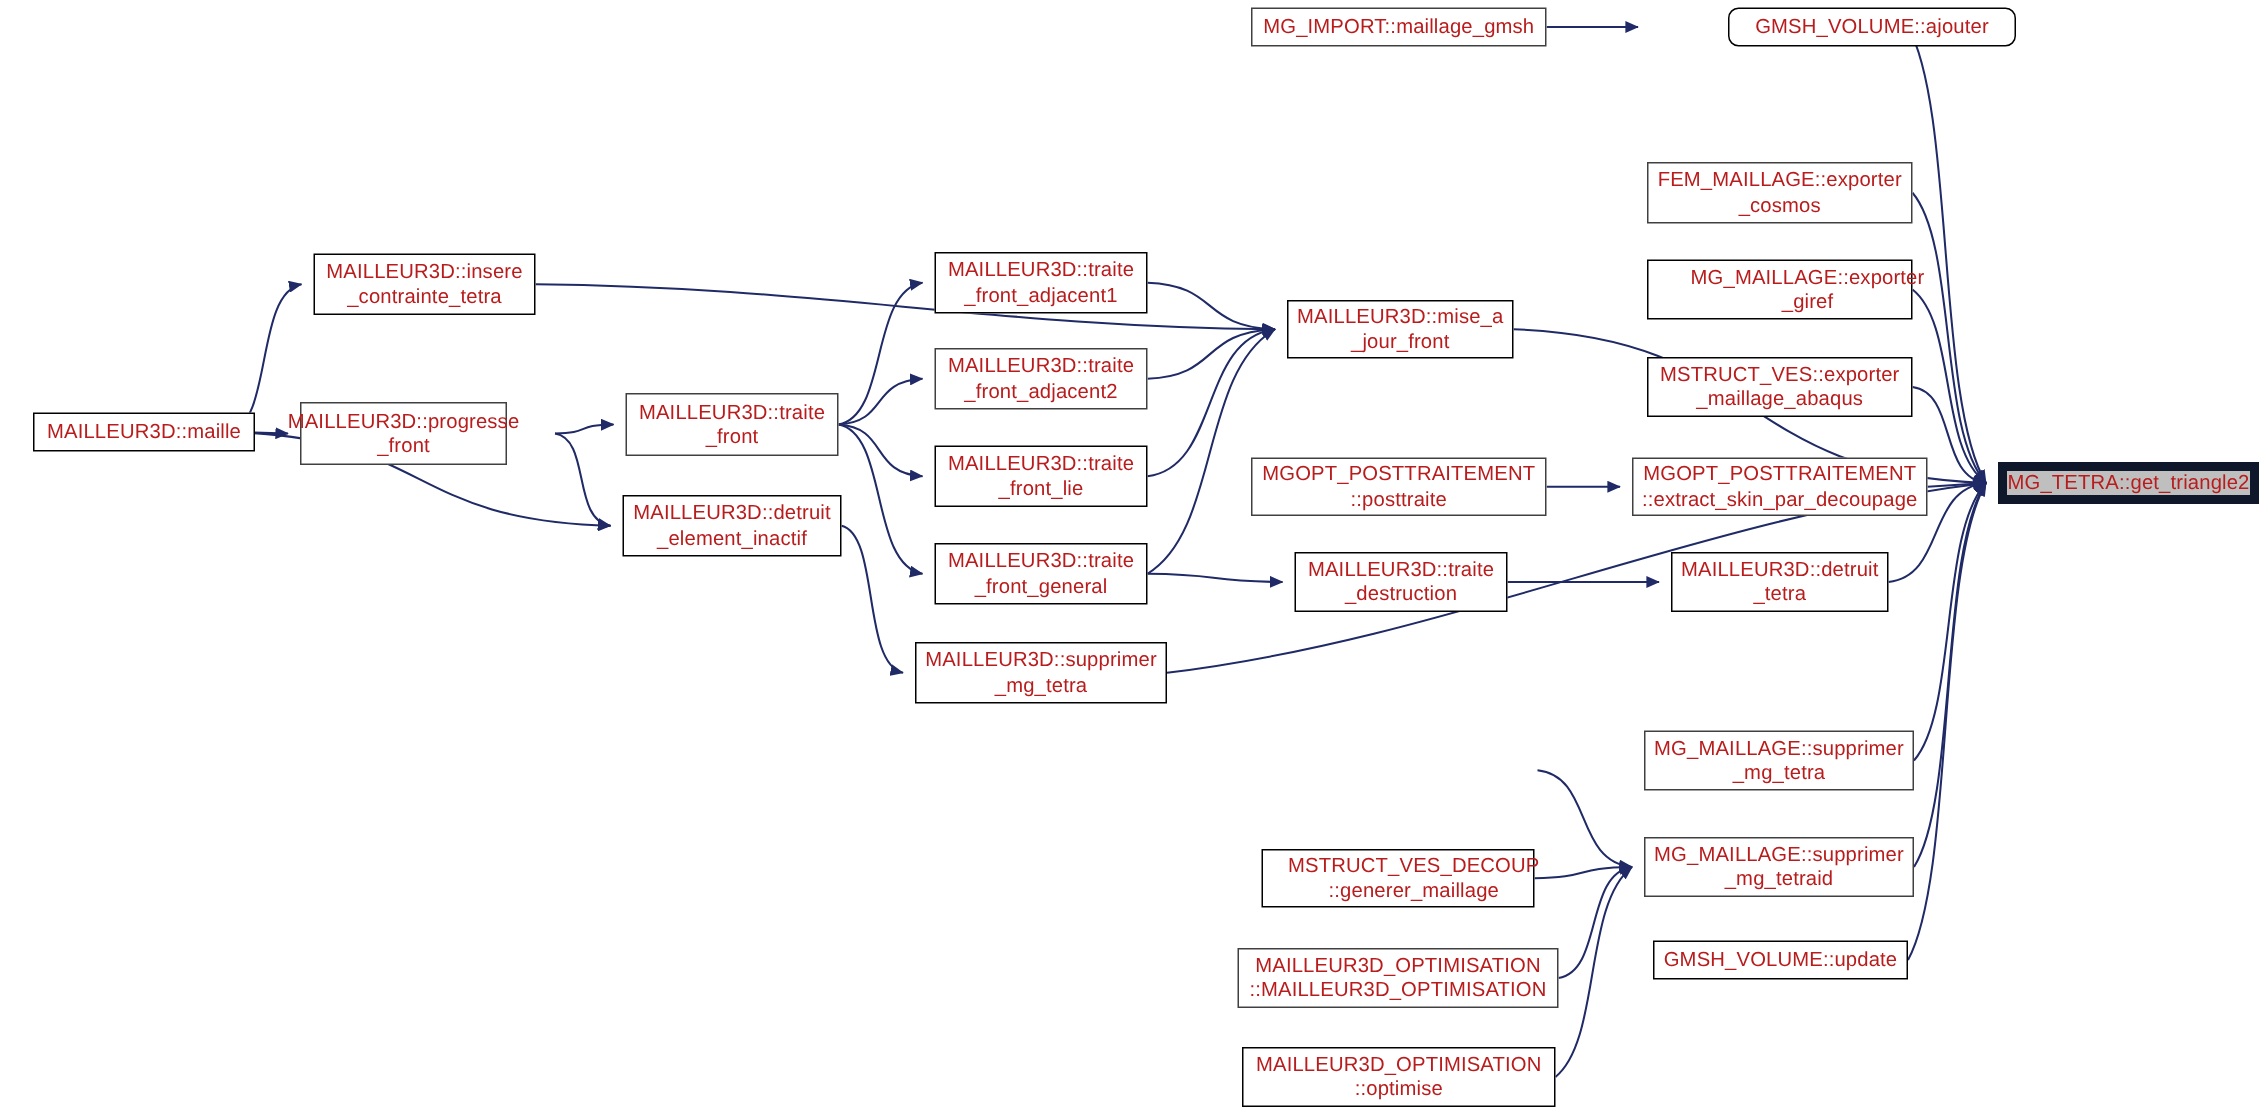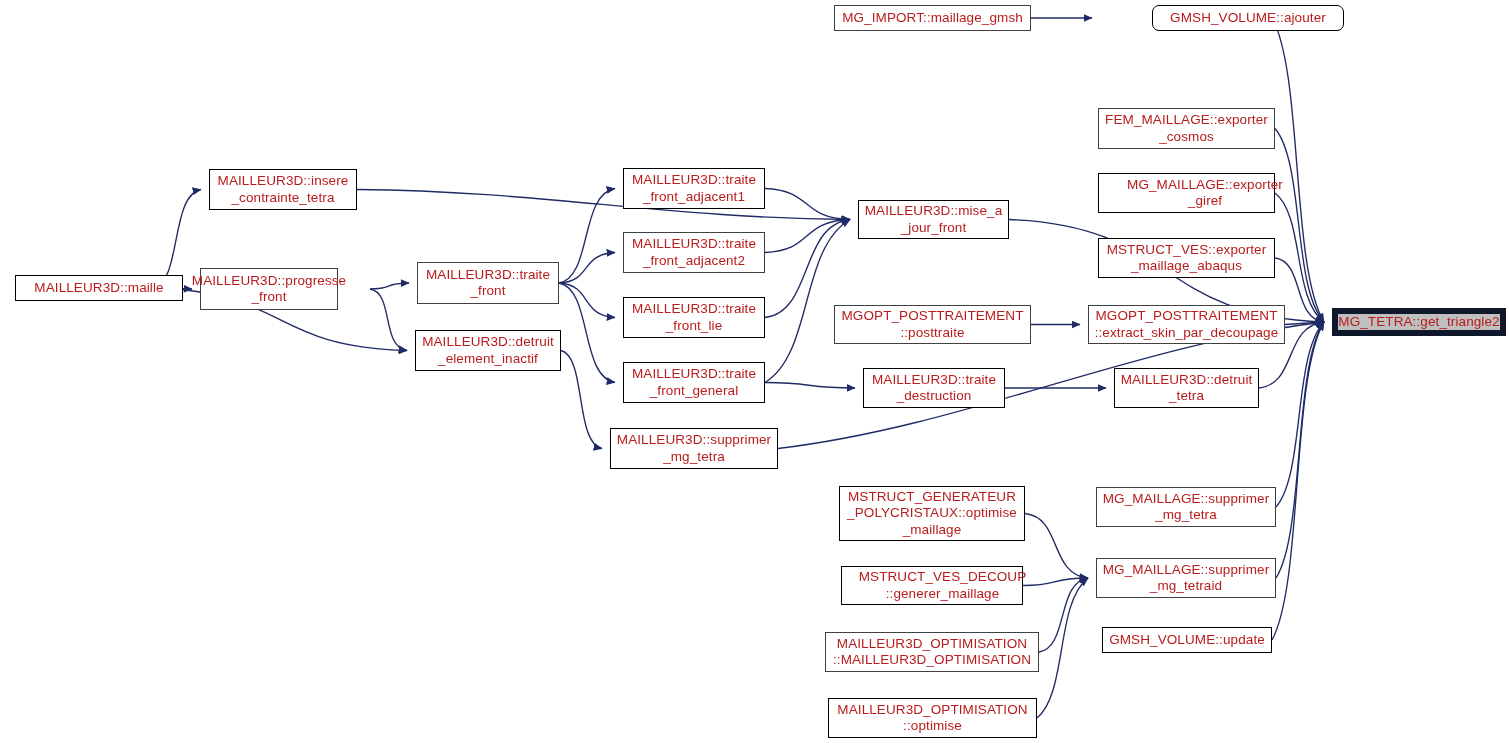--- a/index.html
+++ b/index.html
@@ -82,21 +82,21 @@
         <path d="M1275,193 C1304.64,216.22 1292.36,298.78 1324,322" marker-end="url(#arrow)"></path>
         <path d="M1275,258 C1304.64,261.84 1292.36,318.16 1324,322" marker-end="url(#arrow)"></path>
         <path d="M1285,324.5 L1324,322" marker-end="url(#arrow)"></path>
         <path d="M1259,388 C1296.96,384.04 1284.04,325.96 1324,322" marker-end="url(#arrow)"></path>
         <path d="M778,448.5 C968,425.73 1132,344.77 1324,322" marker-end="url(#arrow)"></path>
         <path d="M1276,507 C1305.12,473.7 1292.88,355.3 1324,322" marker-end="url(#arrow)"></path>
         <path d="M1276,578 C1305.12,531.92 1292.88,368.08 1324,322" marker-end="url(#arrow)"></path>
         <path d="M1272,640 C1303.2,582.76 1290.8,379.24 1324,322" marker-end="url(#arrow)"></path>
       </g>
   </svg>
-<div class="node" style="left: 15px; top: 275px; width: 168px; height: 26px;">MAILLEUR3D::maille</div>
+<div class="node" style="left: 22px; top: 275px; width: 148px; height: 26px;">MAILLEUR3D::maille</div>
     <div class="node" style="left: 209px; top: 169px; width: 148px; height: 41px;">MAILLEUR3D::insere
 _contrainte_tetra</div>
     <div class="node thick" style="left: 200px; top: 268px; width: 138px; height: 42px;">MAILLEUR3D::progresse
 _front</div>
     <div class="node thick" style="left: 417px; top: 262px; width: 142px; height: 42px;">MAILLEUR3D::traite
 _front</div>
     <div class="node" style="left: 415px; top: 330px; width: 146px; height: 41px;">MAILLEUR3D::detruit
 _element_inactif</div>
     <div class="node" style="left: 623px; top: 168px; width: 142px; height: 41px;">MAILLEUR3D::traite
 _front_adjacent1</div>
@@ -108,23 +108,20 @@
 _front_general</div>
     <div class="node" style="left: 610px; top: 428px; width: 168px; height: 41px;">MAILLEUR3D::supprimer
 _mg_tetra</div>
     <div class="node thick" style="left: 834px; top: 5px; width: 197px; height: 26px;">MG_IMPORT::maillage_gmsh</div>
     <div class="node" style="left: 858px; top: 200px; width: 151px; height: 39px;">MAILLEUR3D::mise_a
 _jour_front</div>
     <div class="node thick" style="left: 834px; top: 305px; width: 197px; height: 39px;">MGOPT_POSTTRAITEMENT
 ::posttraite</div>
     <div class="node" style="left: 863px; top: 368px; width: 142px; height: 40px;">MAILLEUR3D::traite
 _destruction</div>
-    <div class="node" style="left: 839px; top: 486px; width: 186px; height: 55px;">MSTRUCT_GENERATEUR
-_POLYCRISTAUX::optimise
-_maillage</div>
     <div class="node" style="left: 841px; top: 566px; width: 182px; height: 39px; padding-left: 24px;">MSTRUCT_VES_DECOUP
 ::generer_maillage</div>
     <div class="node thick" style="left: 825px; top: 632px; width: 214px; height: 40px;">MAILLEUR3D_OPTIMISATION
 ::MAILLEUR3D_OPTIMISATION</div>
     <div class="node" style="left: 828px; top: 698px; width: 209px; height: 40px;">MAILLEUR3D_OPTIMISATION
 ::optimise</div>
     <div class="node" style="left: 1152px; top: 5px; width: 192px; height: 26px; border-radius: 7px;">GMSH_VOLUME::ajouter</div>
     <div class="node thick" style="left: 1098px; top: 108px; width: 177px; height: 41px;">FEM_MAILLAGE::exporter
 _cosmos</div>
     <div class="node" style="left: 1098px; top: 173px; width: 177px; height: 40px; padding-left: 40px;">MG_MAILLAGE::exporter

